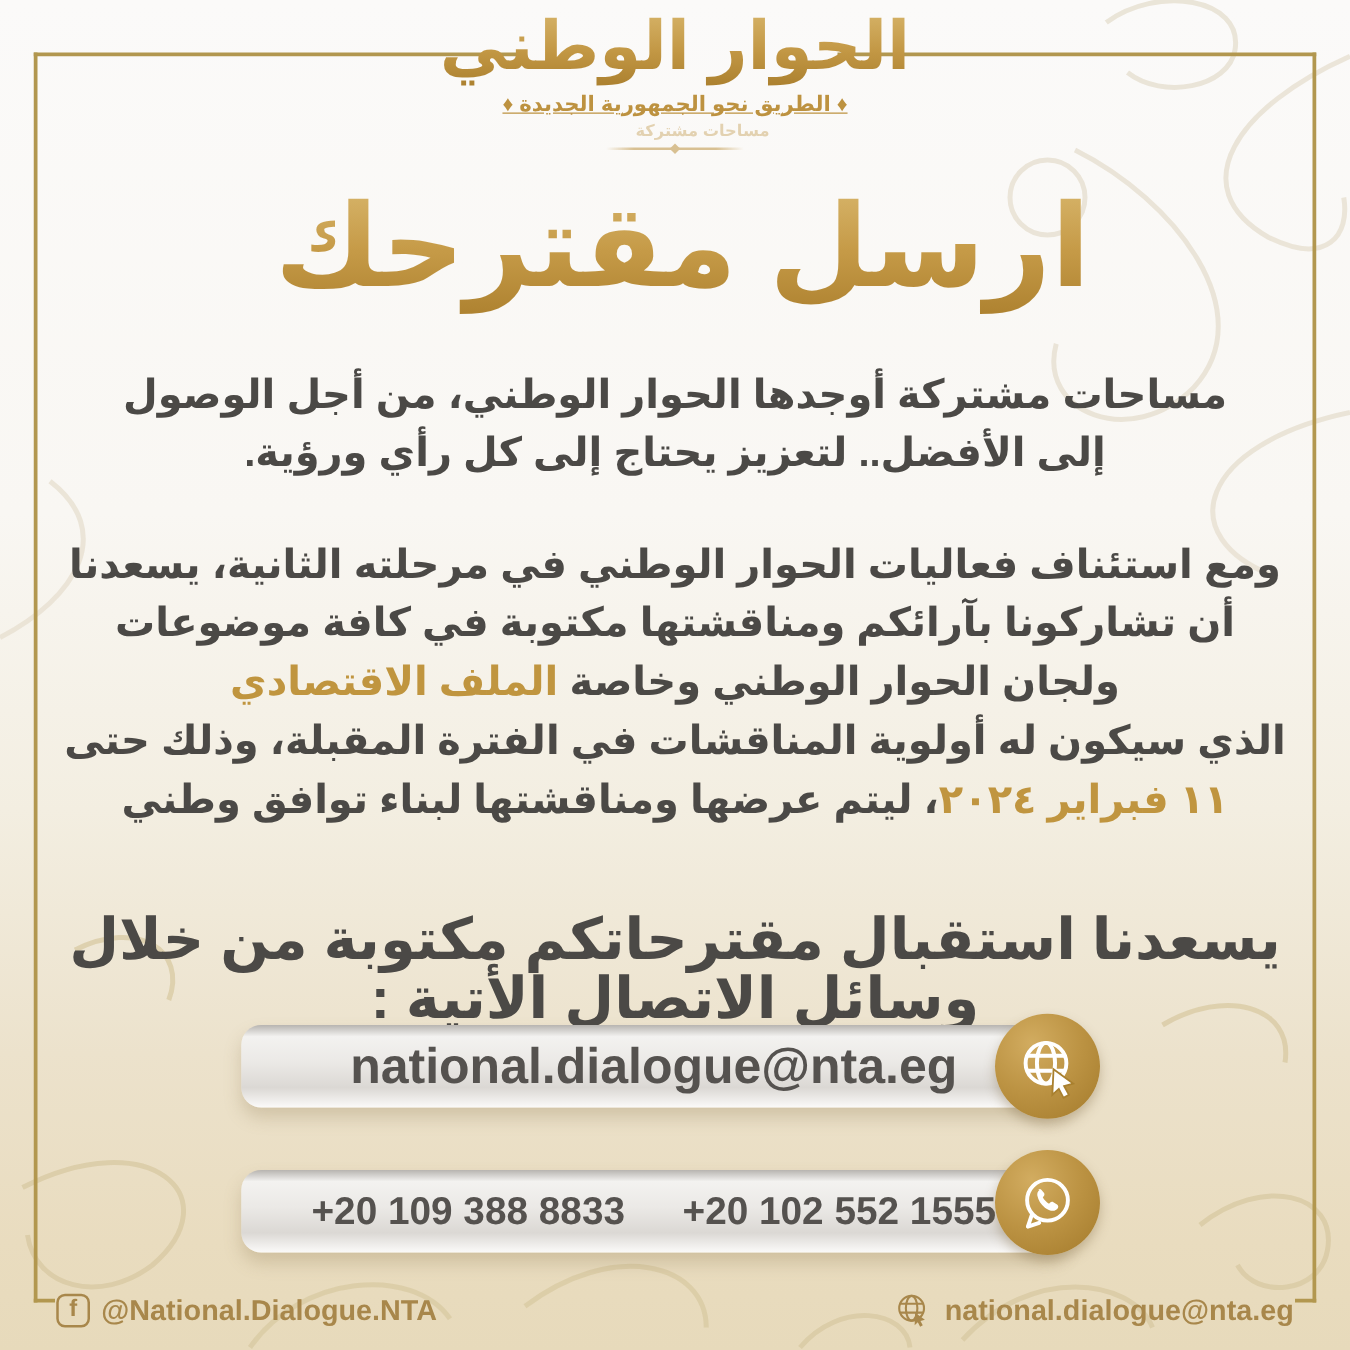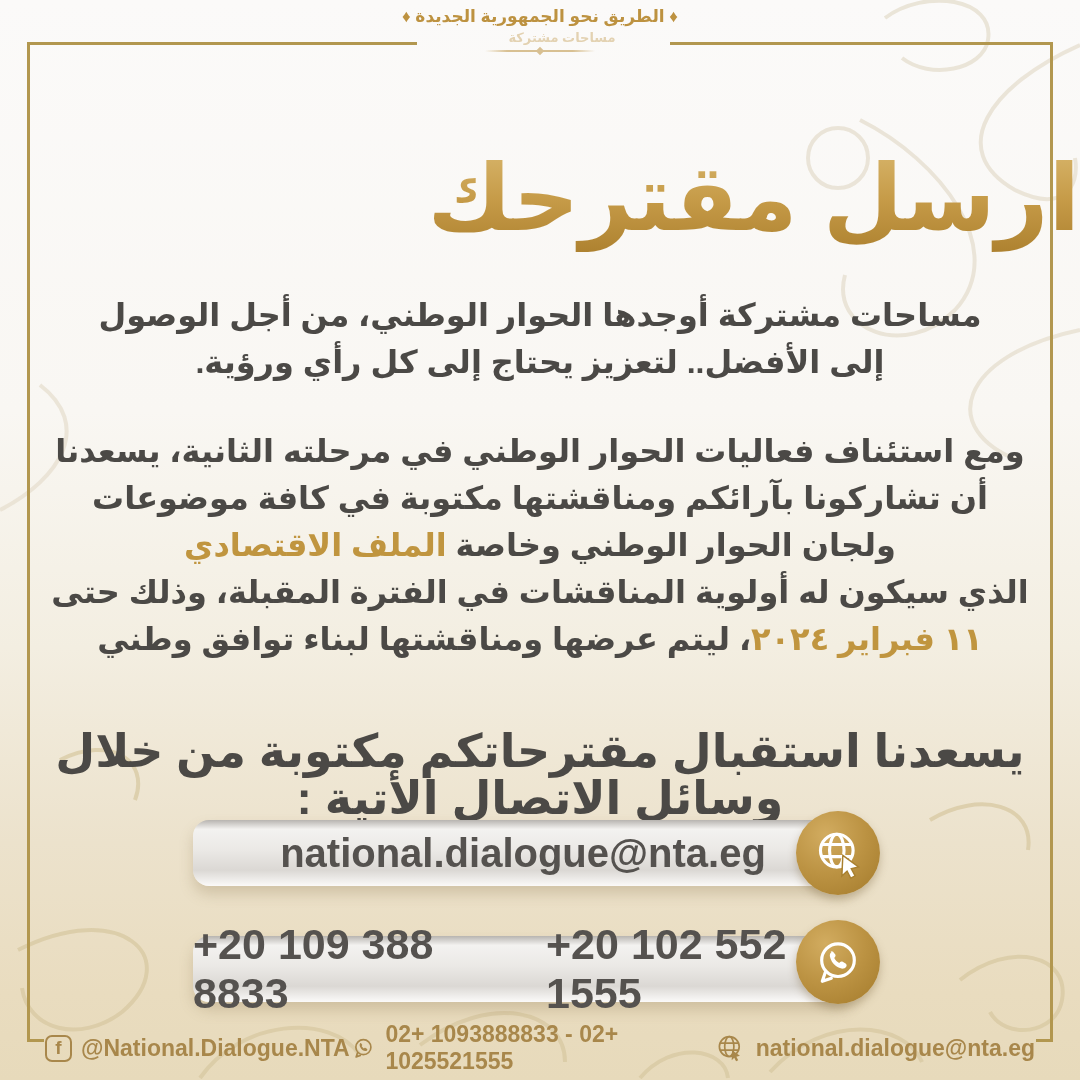--- a/index.html
+++ b/index.html
@@ -25,30 +25,30 @@
 
   
   .logo{position:absolute;top:4px;left:0;width:100%;text-align:center;}
   .logo-calligraphy{
     display:inline-block;font-size:54px;font-weight:bold;line-height:1.25;
     background:linear-gradient(180deg,#D9B76D 0%,#C29744 55%,#A97E2D 100%);
     -webkit-background-clip:text;background-clip:text;
     color:#C0953F;-webkit-text-fill-color:transparent;
     letter-spacing:1px;
   }
-  .logo-tagline{margin-top:2px;font-size:17px;font-weight:bold;color:#BD9240;}
+  .logo-tagline{margin-top:2px;font-size:17px;font-weight:bold;color:#BD9240;text-decoration:underline;}
   .logo-subline{margin-top:3px;font-size:13px;font-weight:bold;color:#BD9240;opacity:.38;letter-spacing:2px;padding-left:44px;}
   .logo-divider{margin:5px auto 0;width:110px;height:2px;position:relative;opacity:.55;
     background:linear-gradient(90deg,transparent,#BD9240 20%,#BD9240 80%,transparent);}
   .logo-divider::after{content:"";position:absolute;left:50%;top:-2px;width:6px;height:6px;
     transform:translateX(-50%) rotate(45deg);background:#BD9240;}
 
   
   .headline{
-    position:absolute;top:146px;left:0;width:100%;text-align:right;
+    position:absolute;top:146px;left:0;width:100%;text-align:center;
     font-size:92px;font-weight:bold;line-height:1.15;letter-spacing:0;
     background:linear-gradient(180deg,#D8B66C 0%,#C69B48 50%,#AE8230 100%);
     -webkit-background-clip:text;background-clip:text;
     color:#C0953F;padding-left:12px;-webkit-text-fill-color:transparent;
   }
 
   
   .para{position:absolute;left:50px;right:50px;text-align:center;
     color:#4B4946;font-size:32px;font-weight:bold;line-height:47px;margin:0;}
   .intro{top:292px;}
@@ -58,21 +58,21 @@
 
   
   .pill{
     position:absolute;left:193px;width:660px;height:66px;border-radius:16px;
     background:linear-gradient(180deg,#B7B4B0 0%,#F3F2F0 14%,#EBE9E6 45%,#DBD8D4 76%,#FBFAF9 100%);
     box-shadow:0 8px 14px rgba(140,118,78,.28);
     display:flex;align-items:center;justify-content:center;
     color:#55524F;font-weight:bold;cursor:pointer;
   }
   .pill-email{top:820px;font-size:40px;letter-spacing:0;}
-  .pill-phone{top:936px;font-size:43px;}
+  .pill-phone{top:936px;font-size:31px;}
   .pill-phone .nums{display:flex;gap:46px;direction:ltr;}
 
   .gold-circle{
     position:absolute;left:796px;width:84px;height:84px;border-radius:50%;
     background:radial-gradient(circle at 35% 28%,#D2AC60 0%,#BC9343 48%,#A37A2B 100%);
     box-shadow:0 5px 9px rgba(120,98,58,.35);
     display:flex;align-items:center;justify-content:center;cursor:pointer;
   }
   .circle-email{top:811px;}
   .circle-phone{top:920px;}
@@ -116,20 +116,21 @@
   </svg>
 
   <div class="frame-seg seg-top-left"></div>
   <div class="frame-seg seg-top-right"></div>
   <div class="frame-seg seg-left"></div>
   <div class="frame-seg seg-right"></div>
   <div class="frame-seg seg-hook-left"></div>
   <div class="frame-seg seg-hook-right"></div>
 
   <div class="logo" dir="rtl">
+    <div class="logo-calligraphy">الحوار الوطني</div>
     <div class="logo-tagline">♦ الطريق نحو الجمهورية الجديدة ♦</div>
     <div class="logo-subline">مساحات مشتركة</div>
     <div class="logo-divider"></div>
   </div>
 
   <div class="headline" dir="rtl">ارسل مقترحك</div>
 
   <p class="para intro" dir="rtl">
     <span>مساحات مشتركة أوجدها الحوار الوطني، من أجل الوصول</span><br>
     <span>إلى الأفضل.. لتعزيز يحتاج إلى كل رأي ورؤية.</span>
@@ -175,28 +176,20 @@
 
   <div class="footer">
 
     <div class="footer-item">
       <span class="fb-box">
         <span>f</span>
       </span>
       <span>@National.Dialogue.NTA</span>
     </div>
 
-    <div class="footer-item">
-      <svg width="30" height="30" viewBox="0 0 48 48" fill="none">
-        <circle cx="24" cy="22.5" r="13.5" stroke="#A8874B" stroke-width="3"></circle>
-        <path d="M13.5 32.5 L11 40 L18.5 37.5" stroke="#A8874B" stroke-width="3" stroke-linecap="round" stroke-linejoin="round"></path>
-        <path d="M18.8 15.5c-1.2.9-1.8 2.4-1.5 4 .6 2.9 2.3 5.8 5 7.9 2 1.5 4.4 2.4 6.2 2 1.4-.3 2.4-1.2 2.6-2.4.1-.6-.2-1.3-.8-1.7l-2.4-1.5c-.7-.4-1.6-.3-2.1.2l-.8.8c-1.7-.9-3.3-2.5-4.1-4.2l.7-.9c.5-.6.5-1.5 0-2.1l-1.7-2c-.5-.6-1.4-.7-2.1-.1z" fill="#A8874B"></path>
-      </svg>
-      <span dir="ltr">02+ 1093888833 - 02+ 1025521555</span>
-    </div>
 
     <div class="footer-item">
       <svg width="34" height="34" viewBox="0 0 48 48" fill="none">
         <g stroke="#A8874B" stroke-width="2.4">
           <circle cx="23" cy="22" r="14"></circle>
           <ellipse cx="23" cy="22" rx="6.5" ry="14"></ellipse>
           <path d="M10 17 h26 M10 27 h26"></path>
         </g>
         <path d="M27 27 l11 8 -5 1.3 2.6 4.9 -3 1.6 -2.6 -4.9 -3.6 3.3 z" fill="#A8874B"></path>
       </svg>

